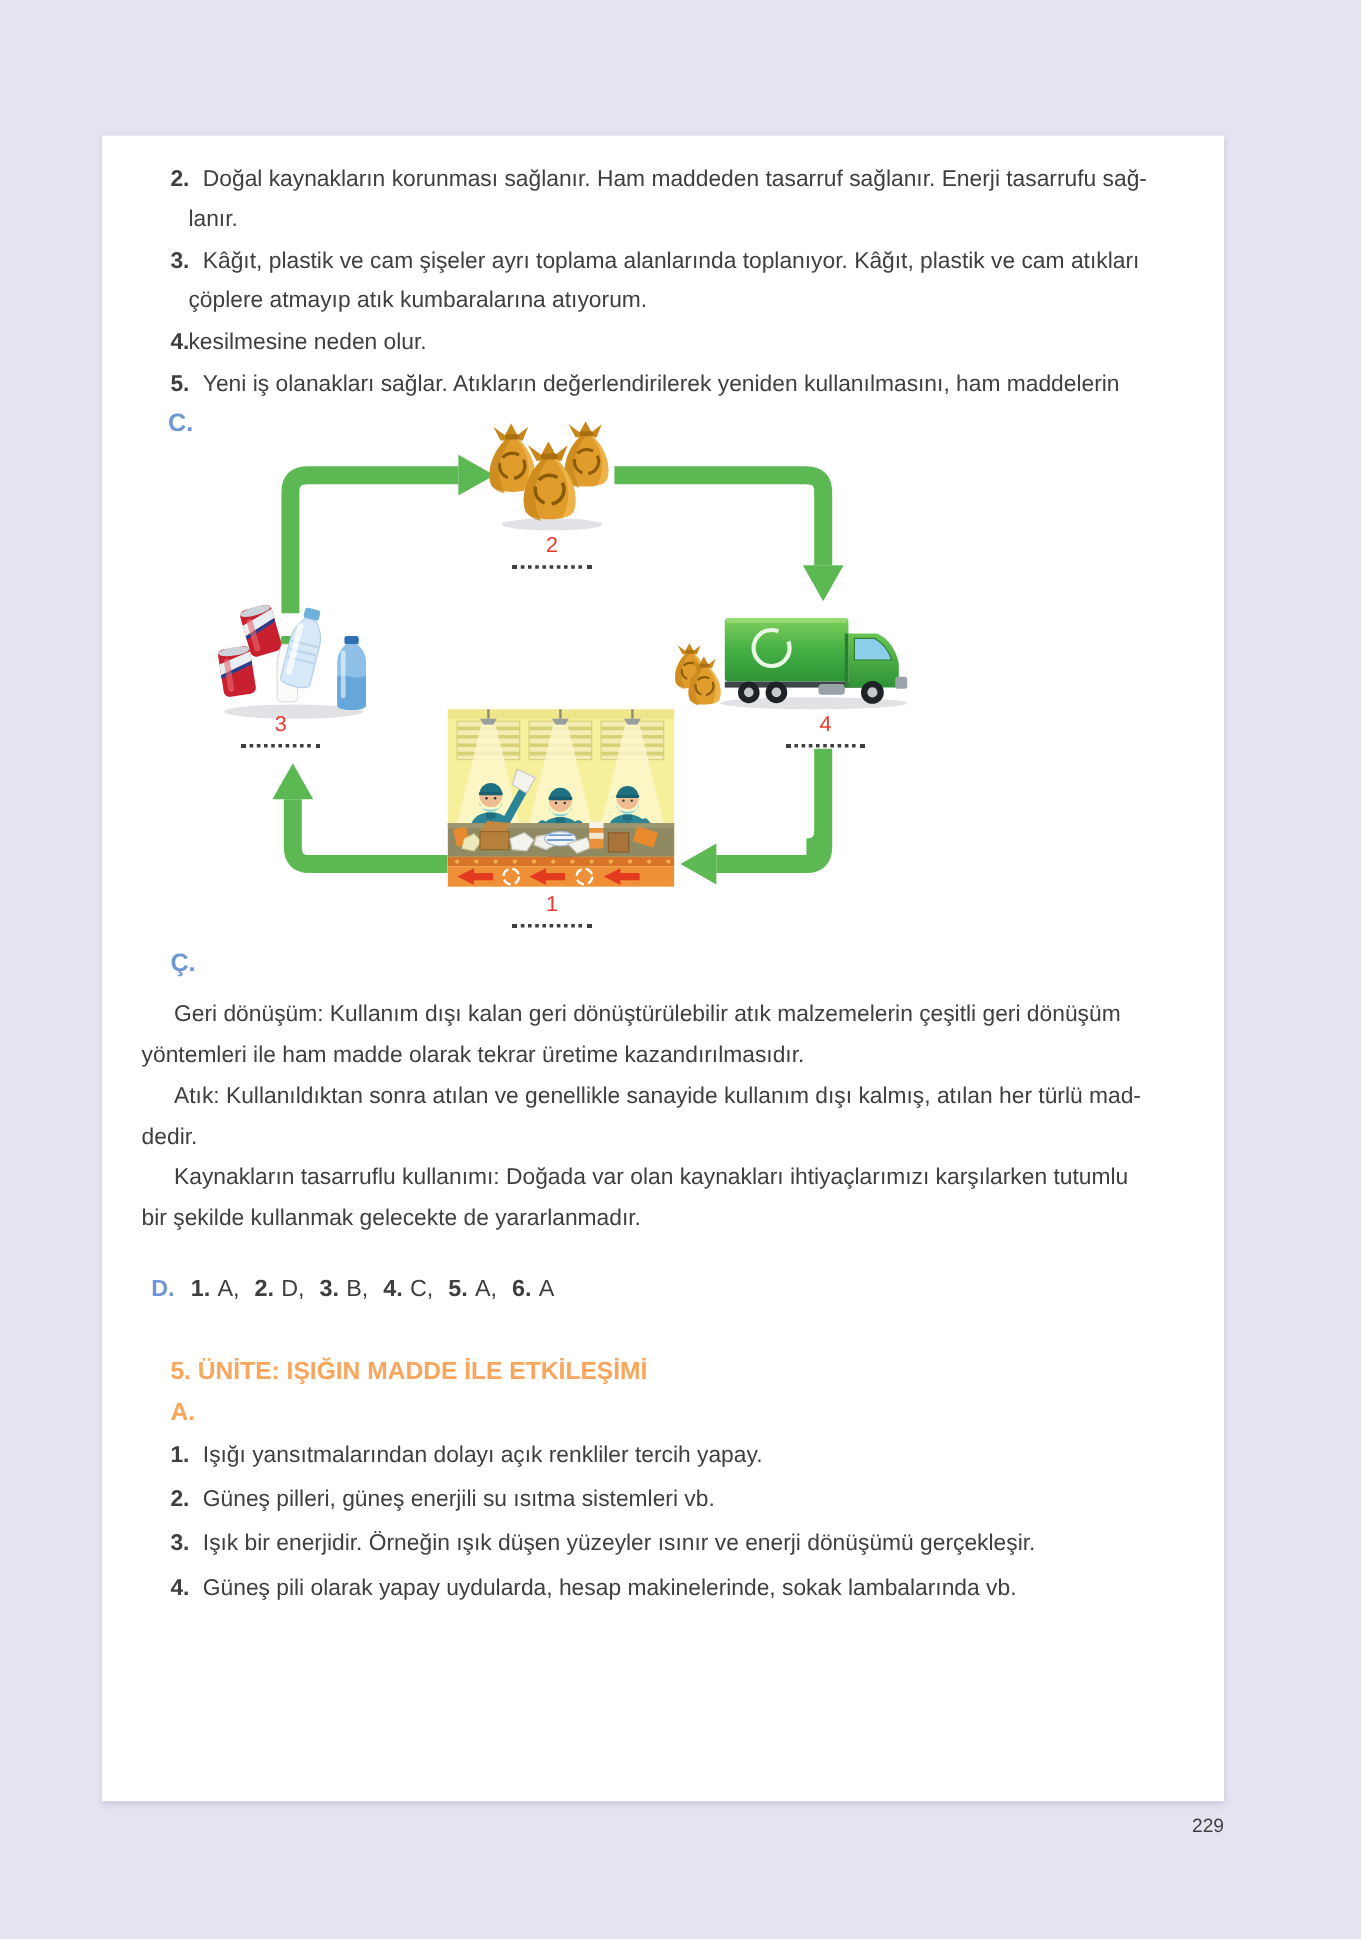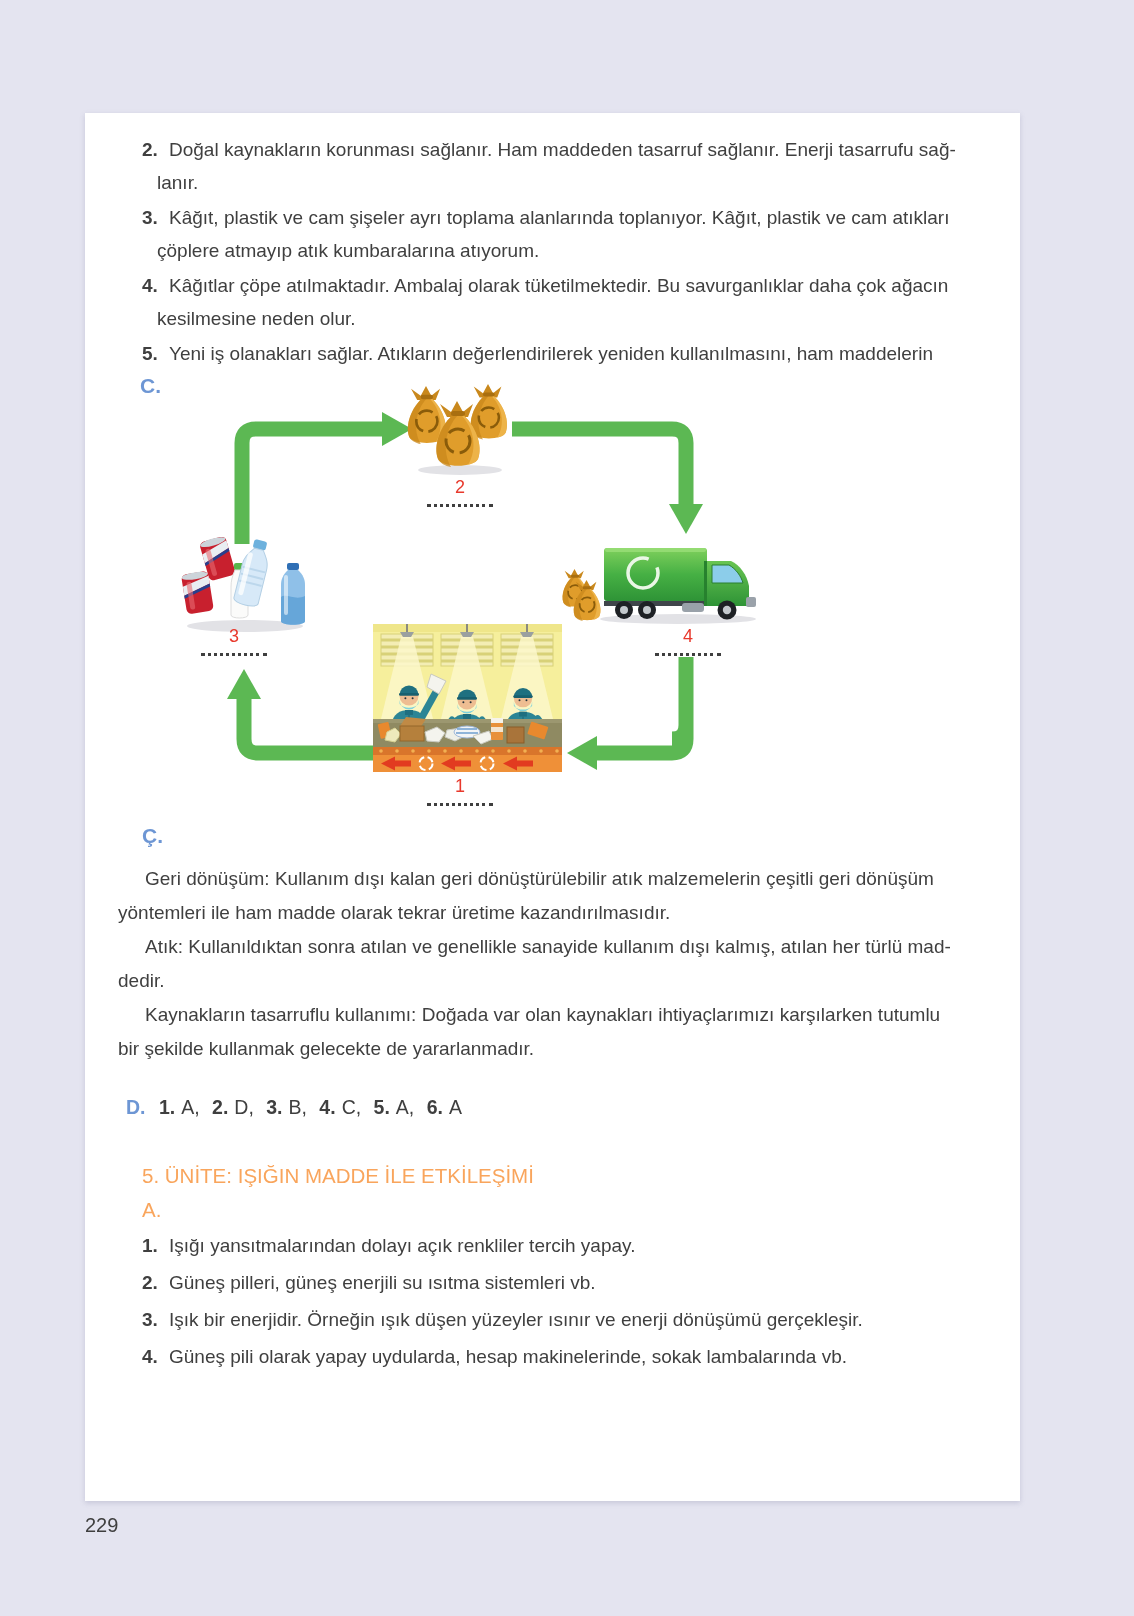--- a/index.html
+++ b/index.html
@@ -35,47 +35,46 @@
                   border-bottom:3px dotted var(--dotted-line, #3f3f3f); }
   
   .para { margin:0 35px 0 33px; font-size:19px; line-height:34px; }
   .para .l1 { text-indent:27px; }
   
   .ansline { margin:25px 35px 0 41px; font-size:19.5px; line-height:33px; }
   .ansline .lbl-inline { color: var(--blue-label, #6d96d4); font-weight:700; margin-right:8px; }
   .ansline .pair { margin-right:7px; }
   .ansline .pair b { margin-right:6px; }
   
-  .h-orange { color: var(--orange-heading, #f9a55c); font-weight:400; margin:0 35px 0 57px; }
+  .h-orange { color: var(--orange-heading, #f9a55c); font-weight:700; margin:0 35px 0 57px; }
   .h1o { margin-top:38px; font-size:20.5px; line-height:27px; }
   .h2o { margin-top:8px;  font-size:20.5px; line-height:27px; }
   .h3o { margin-top:8px;  font-size:20.5px; line-height:26px; }
   
-  .footer { position:absolute; left:85px; top:1514px; width:935px; text-align:left;
-            font-size:20px; color: var(--text, #3f3f3f); }
+  .footer { position:absolute; left:85px; top:1514px; width:935px; text-align:right;
+            font-size:16px; color: var(--text, #3f3f3f); }
 </style>
 </head>
 <body>
 
 <div class="card">
 
   <ol class="nlist">
     <li>
       <span class="num">2.</span>
       <span class="l1">Doğal kaynakların korunması sağlanır. Ham maddeden tasarruf sağlanır. Enerji tasarrufu sağ-</span>
       <span class="l2">lanır.</span>
     </li>
     <li>
       <span class="num">3.</span>
       <span class="l1">Kâğıt, plastik ve cam şişeler ayrı toplama alanlarında toplanıyor. Kâğıt, plastik ve cam atıkları</span>
       <span class="l2">çöplere atmayıp atık kumbaralarına atıyorum.</span>
     </li>
     <li>
       <span class="num">4.</span>
-      <span class="l1">Kâğıtlar çöpe atılmaktadır. Ambalaj olarak tüketilmektedir. Bu savurganlıklar daha çok ağacın</span>
       <span class="l2">kesilmesine neden olur.</span>
     </li>
     <li>
       <span class="num">5.</span>
       <span class="l1">Yeni iş olanakları sağlar. Atıkların değerlendirilerek yeniden kullanılmasını, ham maddelerin</span>
     </li>
   </ol>
 
   <div class="diagram">
     <div class="lbl-blue lbl-c">C.</div>

